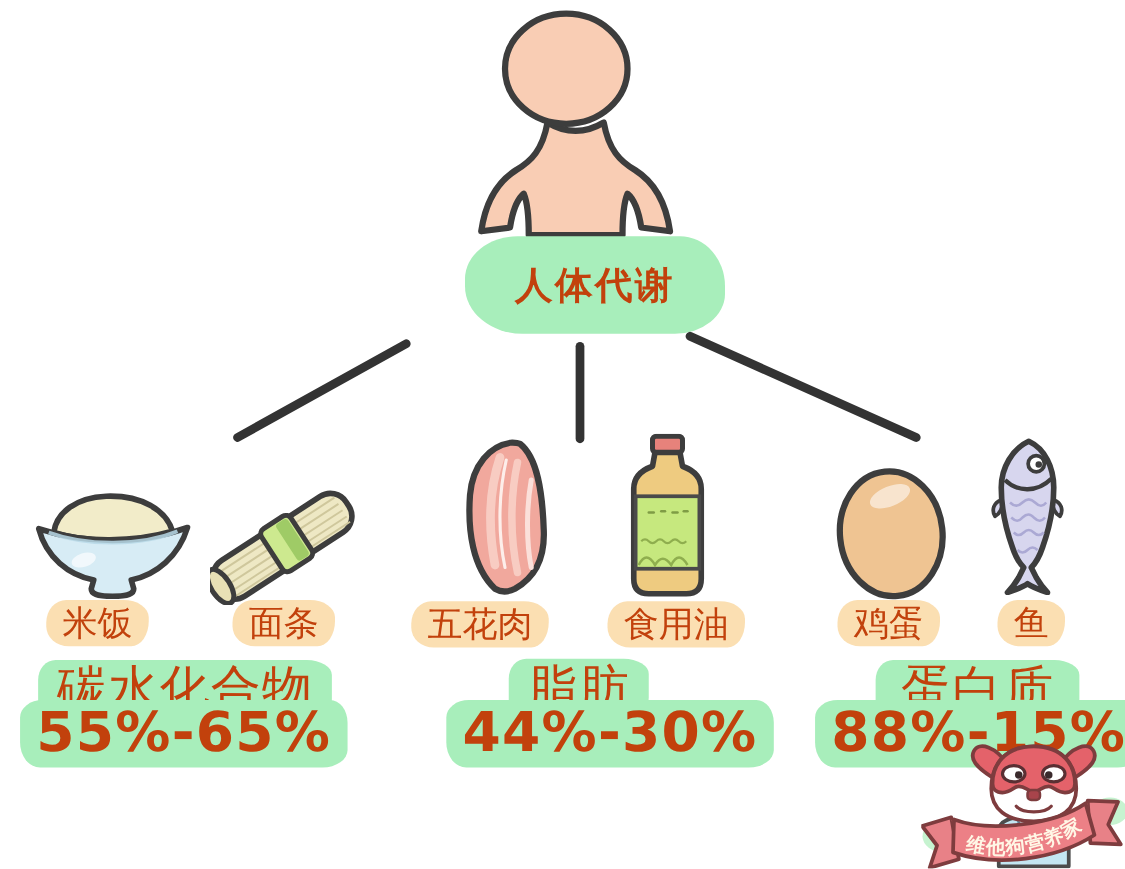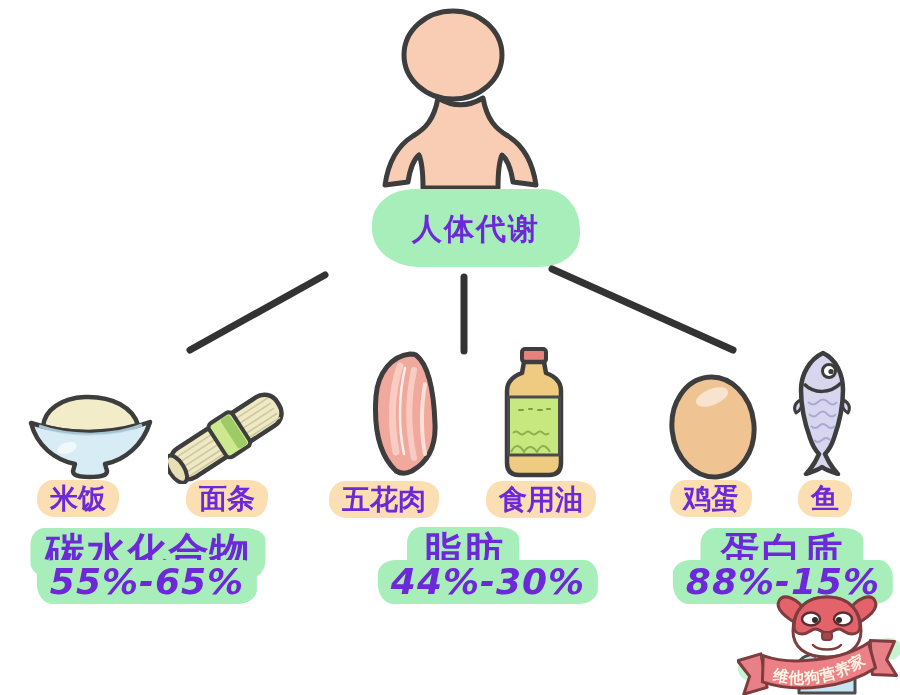--- a/index.html
+++ b/index.html
@@ -1,46 +1,45 @@
 <!DOCTYPE html>
 <html><head>
 <meta charset="utf-8">
 <style>
   html,body{margin:0;padding:0;background:#ffffff;}
   .canvas{
     position:relative;width:900px;height:695px;background:#ffffff;overflow:hidden;
-    font-family:"DejaVu Sans","Liberation Sans",sans-serif;color:#6d28d9;
+    font-family:"DejaVu Sans","Liberation Sans",sans-serif;color:#c2410c;
   }
   .abs{position:absolute;}
   svg{display:block;}
   .title-badge{
     position:absolute;left:372px;top:189px;width:208px;height:78px;
     background:#a8eebb;border-radius:42px 36px 40px 46px / 34px 40px 32px 38px;
     display:flex;flex-direction:column;align-items:center;justify-content:center;
     font-size:30px;font-weight:700;line-height:37px;letter-spacing:2px;
   }
   .pill{
     position:absolute;transform:translateX(-50%);white-space:nowrap;
-    font-weight:700;line-height:1.18;text-align:center;
+    font-weight:400;line-height:1.18;text-align:center;
   }
   .peach{
     background:#fbdfb2;font-size:28px;padding:2px 13px;
     border-radius:16px 20px 14px 18px / 18px 14px 20px 16px;
   }
   .green{
     background:#a8eebb;
   }
   .cat{
     font-size:40px;padding:1px 15px;letter-spacing:1px;
     border-radius:14px 20px 12px 18px / 16px 12px 18px 14px;
   }
   .pct{
-    font-size:36px;font-weight:600;padding:1px 13px;letter-spacing:1px;
+    font-size:44px;font-weight:600;padding:1px 13px;letter-spacing:1px;
     border-radius:18px 14px 20px 16px / 14px 18px 14px 20px;
-    font-style:italic;
   }
 </style>
 </head>
 <body>
 
 <div class="canvas">
 
   
   <svg class="abs" style="left:378px;top:8px" width="168" height="184" viewBox="0 0 168 184">
     <path d="M60,90 C56,112 47,121 35,128 C19,138 10,156 7,177 L30,174 C32,161 35,152 41,147

